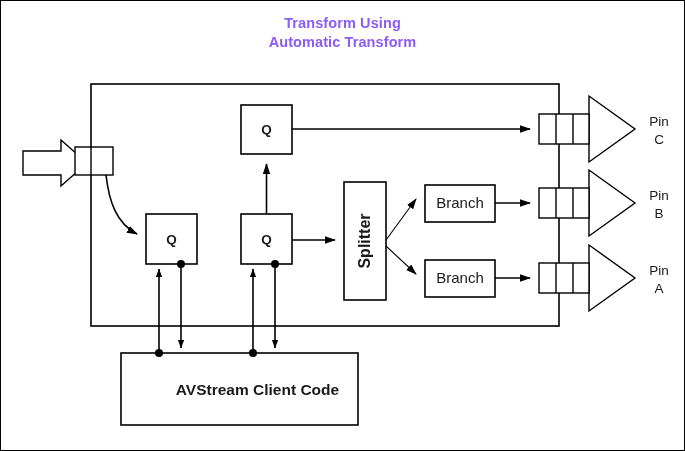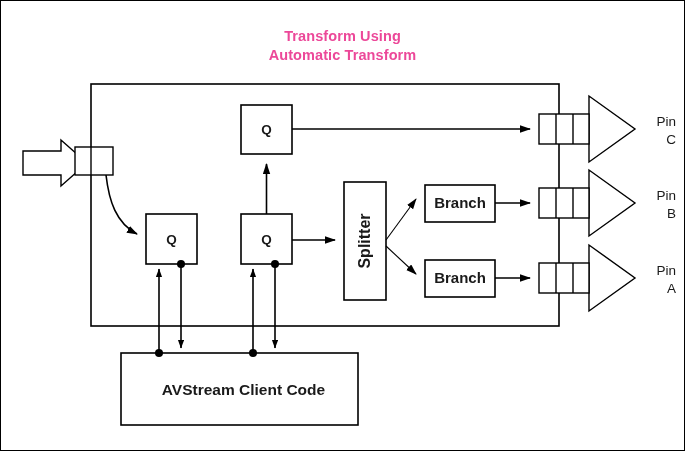--- a/index.html
+++ b/index.html
@@ -25,34 +25,32 @@
     top: 0;
     width: 685px;
     height: 451px;
   }
   .ttl {
     position: absolute;
     width: 100%;
     text-align: center;
     font-weight: bold;
     font-size: 14.5px;
-    color: #ec4899;
+    color: #8b5cf6;
     letter-spacing: .1px;
-    margin-top: 13px;
   }
   #title-line1 { top: 14px; }
   #title-line2 { top: 33px; }
 
   .node-label {
     position: absolute;
     text-align: center;
     color: #1a1a1a;
     font-size: 14px;
     pointer-events: none;
-    font-weight: bold;
   }
   .q-label { font-size: 13.5px; font-weight: bold; }
   .branch-label { font-size: 15px; }
   .splitter-label {
     font-size: 16px;
     font-weight: bold;
     transform: rotate(-90deg);
     transform-origin: center center;
     white-space: nowrap;
   }
@@ -62,21 +60,21 @@
     text-align: center;
     font-size: 11.5px;
     color: #5a5a5a;
     line-height: 14px;
   }
   .pin-label {
     position: absolute;
     font-size: 13.5px;
     color: #1a1a1a;
     line-height: 18px;
-    text-align: right;
+    text-align: center;
     width: 34px;
   }
 </style>
 </head>
 <body>
 
 <div id="canvas">
 
   <div class="ttl" id="title-line1">Transform Using</div>
   <div class="ttl" id="title-line2">Automatic Transform</div>
@@ -161,21 +159,21 @@
   <div class="node-label q-label" style="left:145px; top:231px; width:51px;">Q</div>
 
   <div class="node-label q-label" style="left:240px; top:231px; width:51px;">Q</div>
 
   <div class="node-label splitter-label" style="left:314px; top:231px; width:100px;">Splitter</div>
 
   <div class="node-label branch-label" style="left:424px; top:193px; width:70px;">Branch</div>
 
   <div class="node-label branch-label" style="left:424px; top:268px; width:70px;">Branch</div>
 
-  <div class="node-label avstream-label" style="left:124px; top:380px; width:237px;">AVStream Client Code</div>
+  <div class="node-label avstream-label" style="left:138px; top:380px; width:237px;">AVStream Client Code</div>
 
 
   <div class="pin-label" style="left:641px; top:112px;">
     <div>Pin</div>
     <div>C</div>
   </div>
 
   <div class="pin-label" style="left:641px; top:186px;">
     <div>Pin</div>
     <div>B</div>

